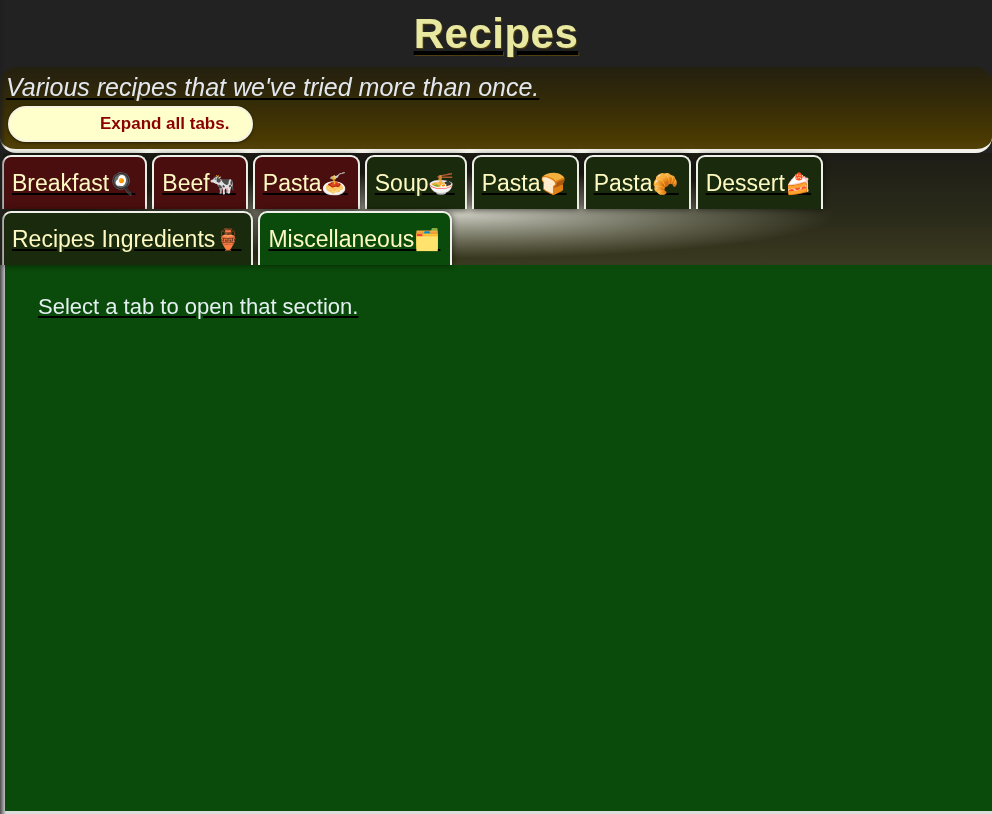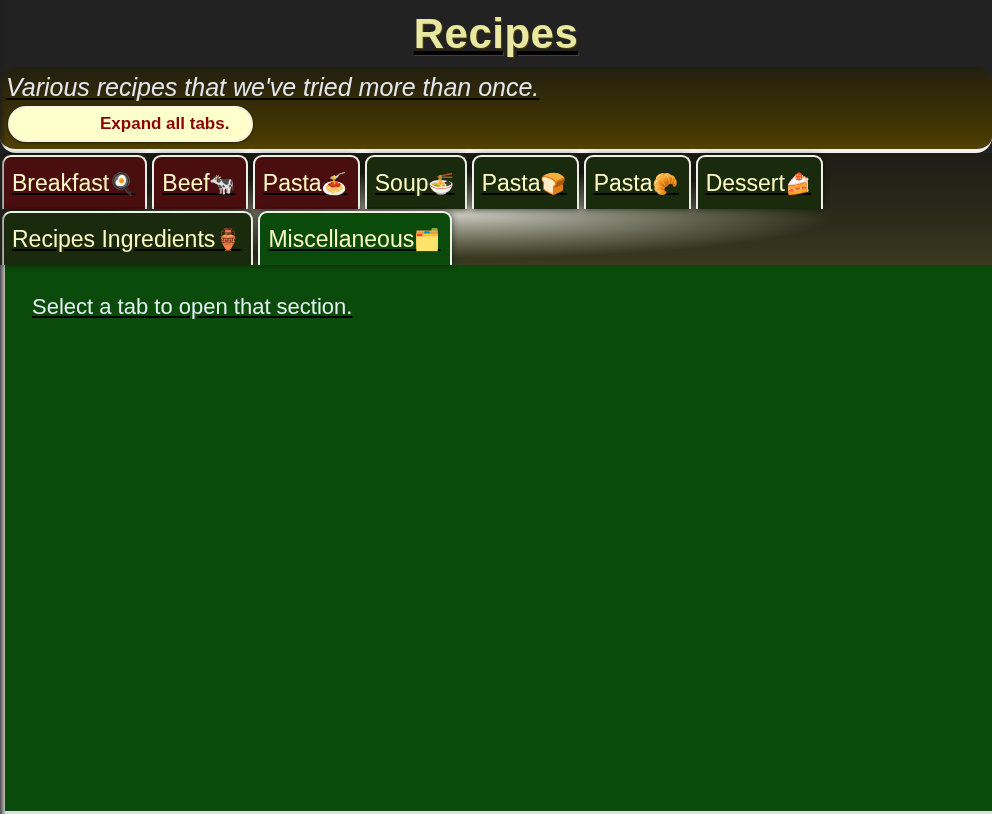--- a/index.html
+++ b/index.html
@@ -127,21 +127,21 @@
   .tab.veg    { background: #1a2a0c; }
   .tab.active { background: #0a4a0a; text-align: right; }
   .tab-emoji {
     font-size: 21px;
     line-height: 1;
   }
 
   
   .content-wrap {
     background: linear-gradient(to right, #d9d9d9 0px, #d9d9d9 5px, #0a4a0a 5px);
-    padding: 0 4px 0 9px;
+    padding: 0 4px 0 15px;
     box-sizing: border-box;
     height: 546px;
     position: relative;
   }
   .content-panel {
     background: #0a4a0a;
     height: 100%;
     box-sizing: border-box;
     padding: 29px 0 0 23px;
   }

